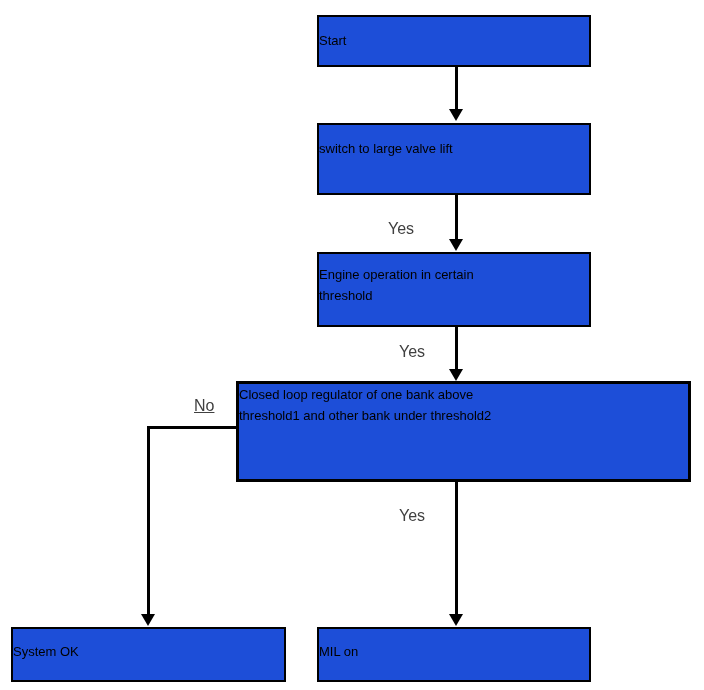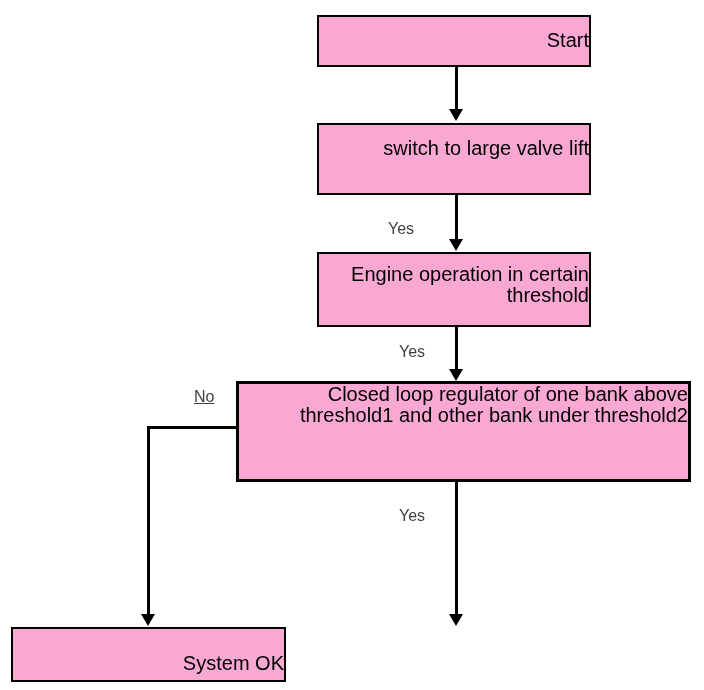--- a/index.html
+++ b/index.html
@@ -16,23 +16,23 @@
     position: relative;
     width: 704px;
     height: 690px;
     background: #ffffff;
     overflow: hidden;
   }
   .node {
     position: absolute;
     box-sizing: border-box;
     border: 2px solid #000000;
-    background: #f9a8d4;
-    text-align: right;
-    font-size: 20px;
+    background: #1d4ed8;
+    text-align: left;
+    font-size: 13px;
     line-height: 21px;
     color: #000000;
   }
   .node .nodetext {
     display: block;
     width: 100%;
     white-space: pre-line;
   }
   
   #node-start {
@@ -52,21 +52,21 @@
 
   #node-closedloop {
     left: 236px; top: 381px; width: 455px; height: 101px;
     border-width: 3px;
   }
   #node-closedloop .nodetext { }
 
   #node-systemok {
     left: 11px; top: 627px; width: 275px; height: 55px;
   }
-  #node-systemok .nodetext { padding-top: 24px; }
+  #node-systemok .nodetext { padding-top: 12px; }
 
   #node-milon {
     left: 317px; top: 627px; width: 274px; height: 55px;
   }
   #node-milon .nodetext { padding-top: 12px; }
 
   
   .vline {
     position: absolute;
     background: #000000;
@@ -101,21 +101,21 @@
   #conn4 { left: 455px; top: 482px; height: 134px; }
   #arrow4 { left: 449px; top: 614px; }
 
   #connNoH { left: 147px; top: 426px; width: 92px; }
   #connNoV { left: 147px; top: 426px; height: 190px; }
   #arrowNo { left: 141px; top: 614px; }
 
   #label-yes-1 { left: 388px; top: 220px; }
   #label-yes-2 { left: 399px; top: 343px; }
   #label-yes-3 { left: 399px; top: 507px; }
-  #label-no  { left: 194px; top: 388px; text-decoration: underline; }
+  #label-no  { left: 194px; top: 397px; text-decoration: underline; }
 </style>
 </head>
 <body>
 
 <div id="canvas">
 
   <div class="node" id="node-start">
     <span class="nodetext">Start</span>
   </div>
 
@@ -130,20 +130,23 @@
 
   <div class="node" id="node-closedloop">
     <span class="nodetext">Closed loop regulator of one bank above
 threshold1 and other bank under threshold2</span>
   </div>
 
   <div class="node" id="node-systemok">
     <span class="nodetext">System OK</span>
   </div>
 
+  <div class="node" id="node-milon">
+    <span class="nodetext">MIL on</span>
+  </div>
 
   <div class="vline" id="conn1"></div>
   <div class="arrowhead" id="arrow1"></div>
 
   <div class="vline" id="conn2"></div>
   <div class="arrowhead" id="arrow2"></div>
   <div class="edge-label" id="label-yes-1">Yes</div>
 
   <div class="vline" id="conn3"></div>
   <div class="arrowhead" id="arrow3"></div>

